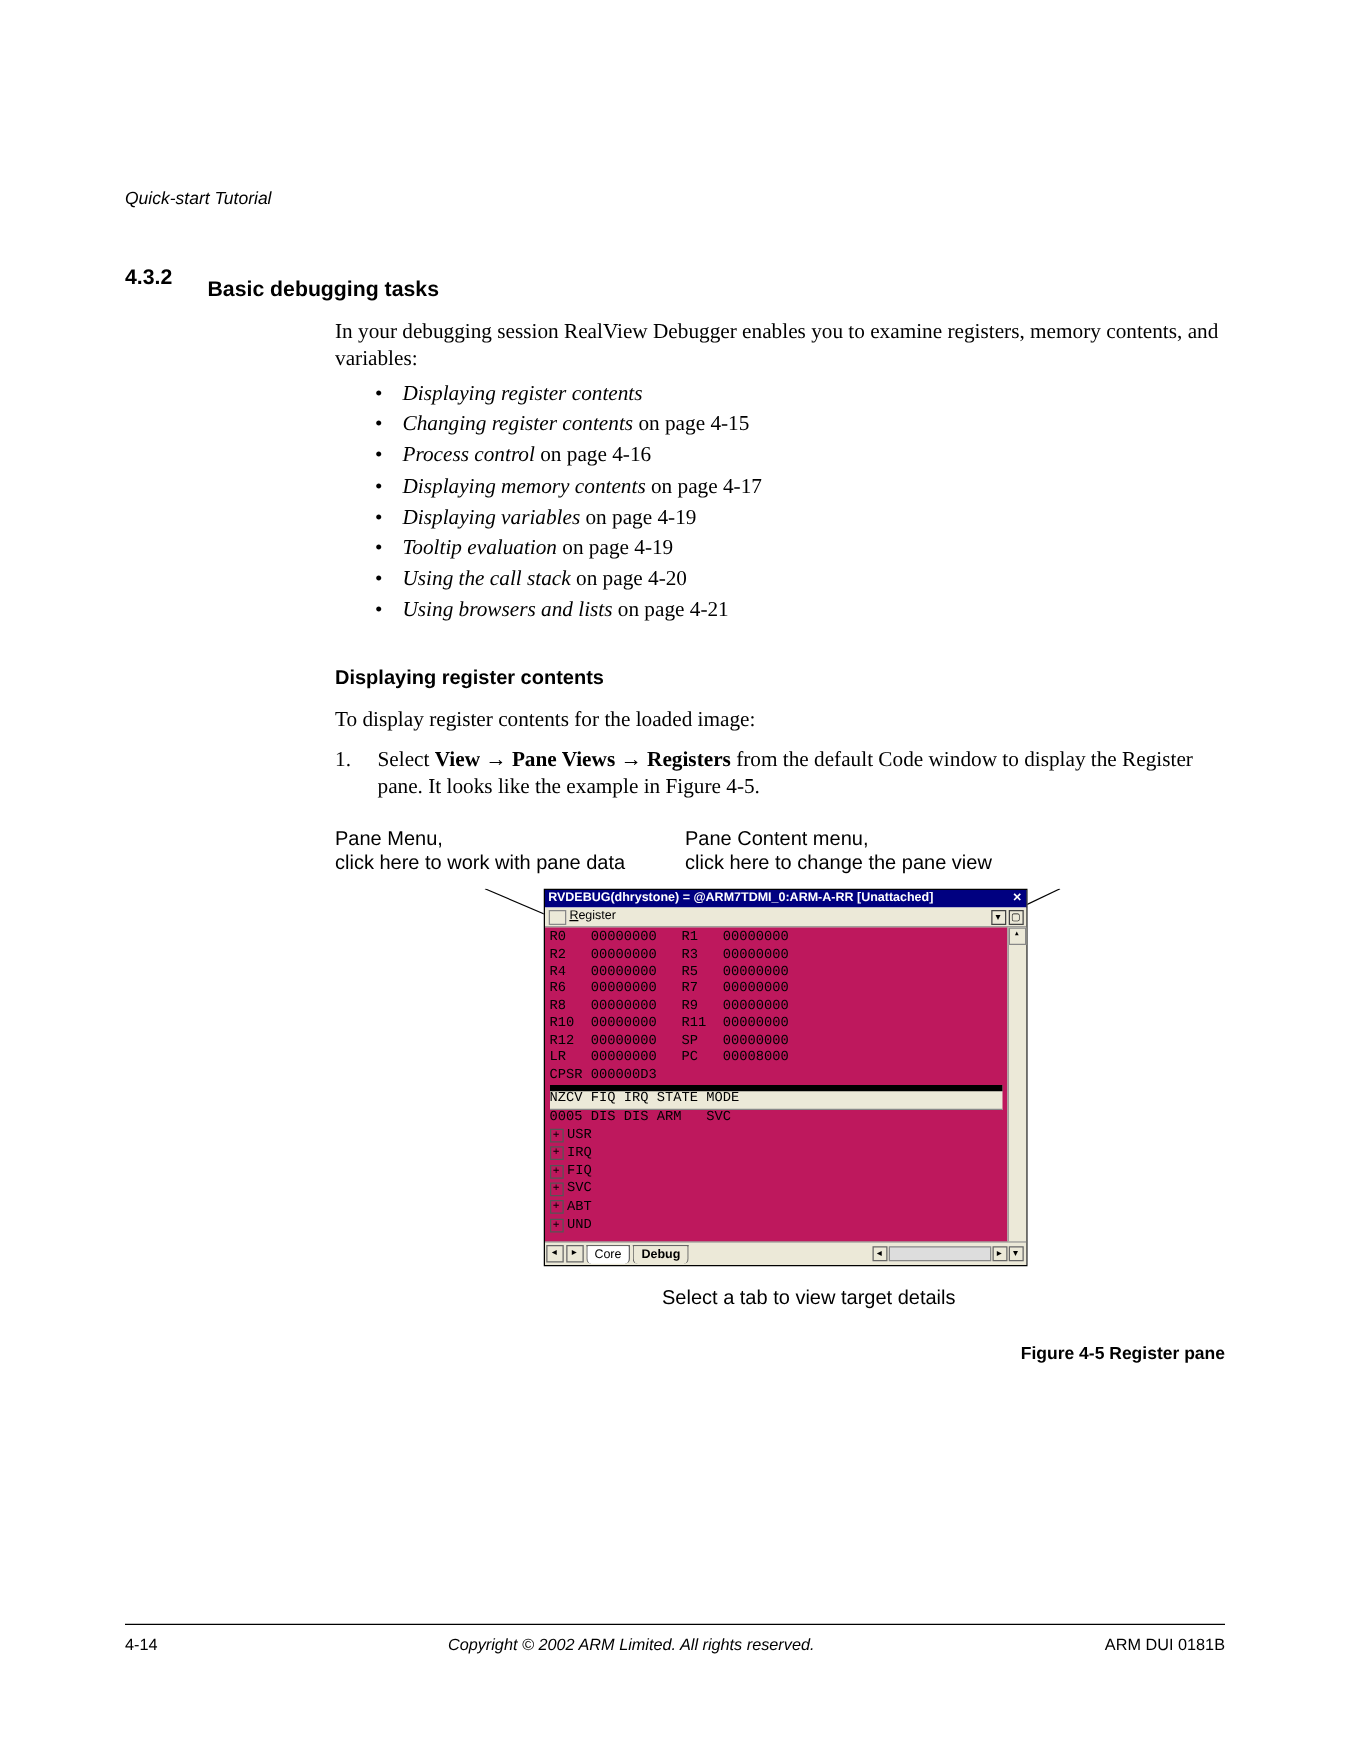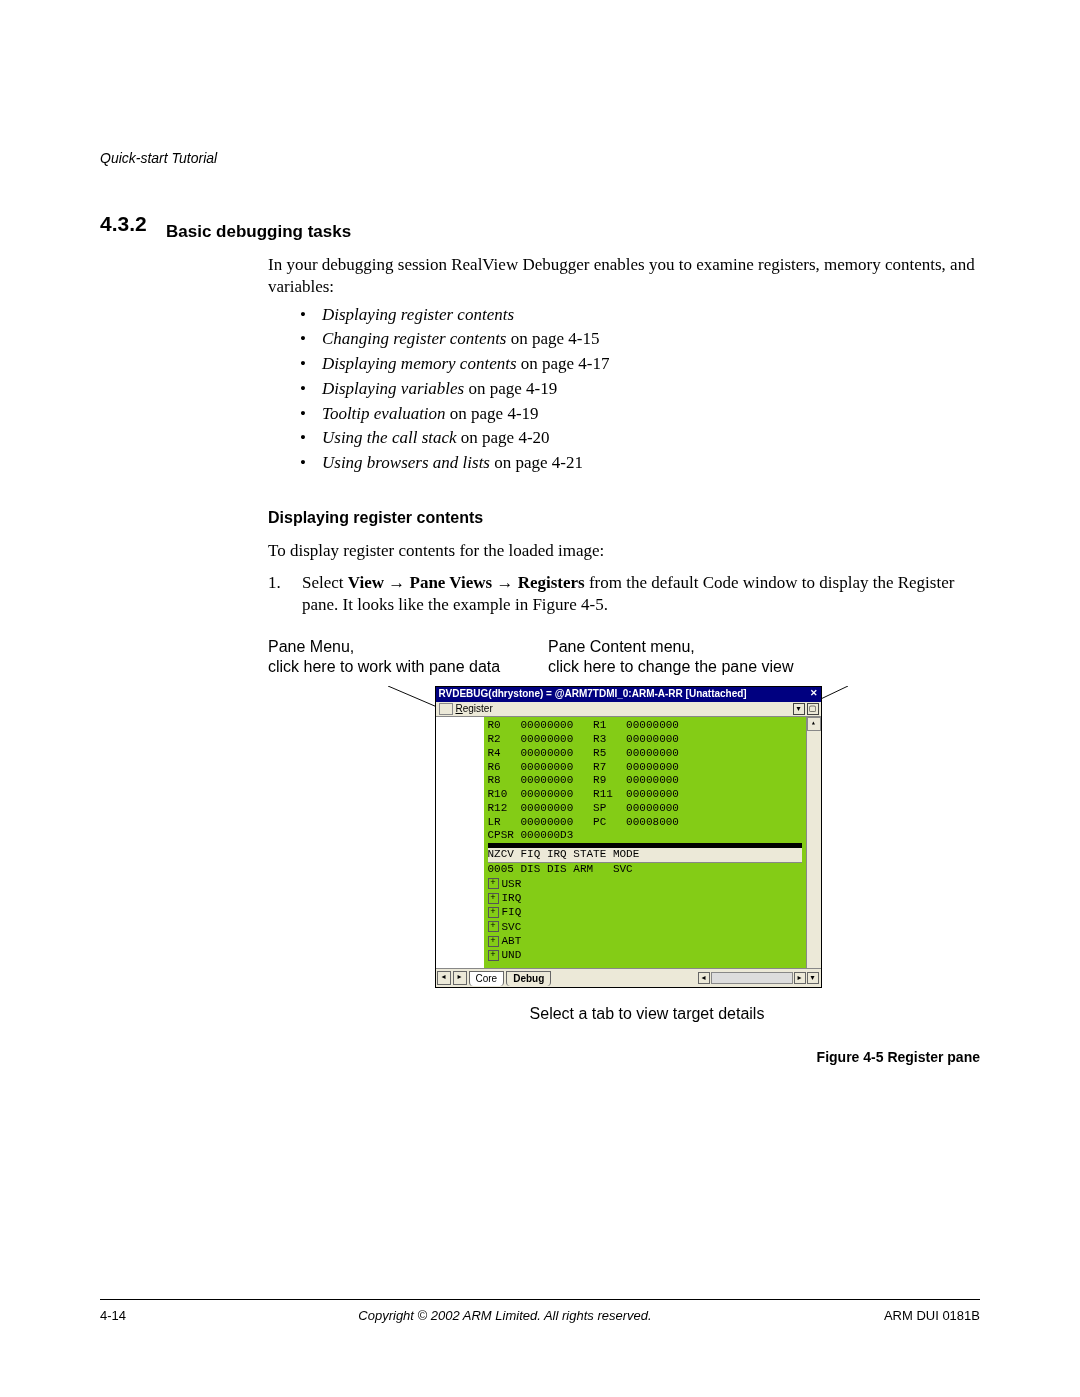--- a/index.html
+++ b/index.html
@@ -24,21 +24,21 @@
     font-size: 14px;
     margin-bottom: 46px;
   }
   .sec-row {
     display: flex;
     margin-bottom: 12px;
   }
   .sec-num {
     font-family: Arial, Helvetica, sans-serif;
     font-weight: bold;
-    font-size: 21px;
+    font-size: 17px;
     width: 66px;
     flex: 0 0 66px;
   }
   .sec-title {
     font-family: Arial, Helvetica, sans-serif;
     font-weight: bold;
     font-size: 17px;
     margin-top: 10px;
   }
   .body-block {
@@ -132,23 +132,22 @@
     gap: 2px;
     padding-right: 2px;
   }
   .menubar .sq { width: 10px; height: 10px; border: 1px solid #444; font-size: 8px; line-height: 9px; text-align: center; background:#ece9d8; }
   .content {
     position: relative;
     display: flex;
   }
   .content-inner {
     flex: 1;
-    background: #84cc16;
+    background: #be185d;
     padding: 2px 4px 6px 4px;
-    margin-left: 48px;
   }
   .vscroll {
     width: 14px;
     background: #ece9d8;
     border-left: 1px solid #888;
     position: relative;
   }
   .vscroll .thumb-up {
     position: absolute; top: 0; left: 0; right: 0; height: 12px;
     background: #ece9d8; border: 1px solid #888; text-align:center; font-size:8px; line-height:10px;
@@ -243,20 +242,21 @@
     <div class="sec-num">4.3.2</div>
     <div class="sec-title">Basic debugging tasks</div>
   </div>
 
   <div class="body-block">
     <div>In your debugging session RealView Debugger enables you to examine registers, memory contents, and variables:</div>
 
     <ul class="bullets">
       <li><span class="ital">Displaying register contents</span><span></span></li>
       <li><span class="ital">Changing register contents</span><span> on page 4-15</span></li>
+      <li><span class="ital">Process control</span><span> on page 4-16</span></li>
       <li><span class="ital">Displaying memory contents</span><span> on page 4-17</span></li>
       <li><span class="ital">Displaying variables</span><span> on page 4-19</span></li>
       <li><span class="ital">Tooltip evaluation</span><span> on page 4-19</span></li>
       <li><span class="ital">Using the call stack</span><span> on page 4-20</span></li>
       <li><span class="ital">Using browsers and lists</span><span> on page 4-21</span></li>
     </ul>
 
     <div class="subheading">Displaying register contents</div>
     <div>To display register contents for the loaded image:</div>
 

